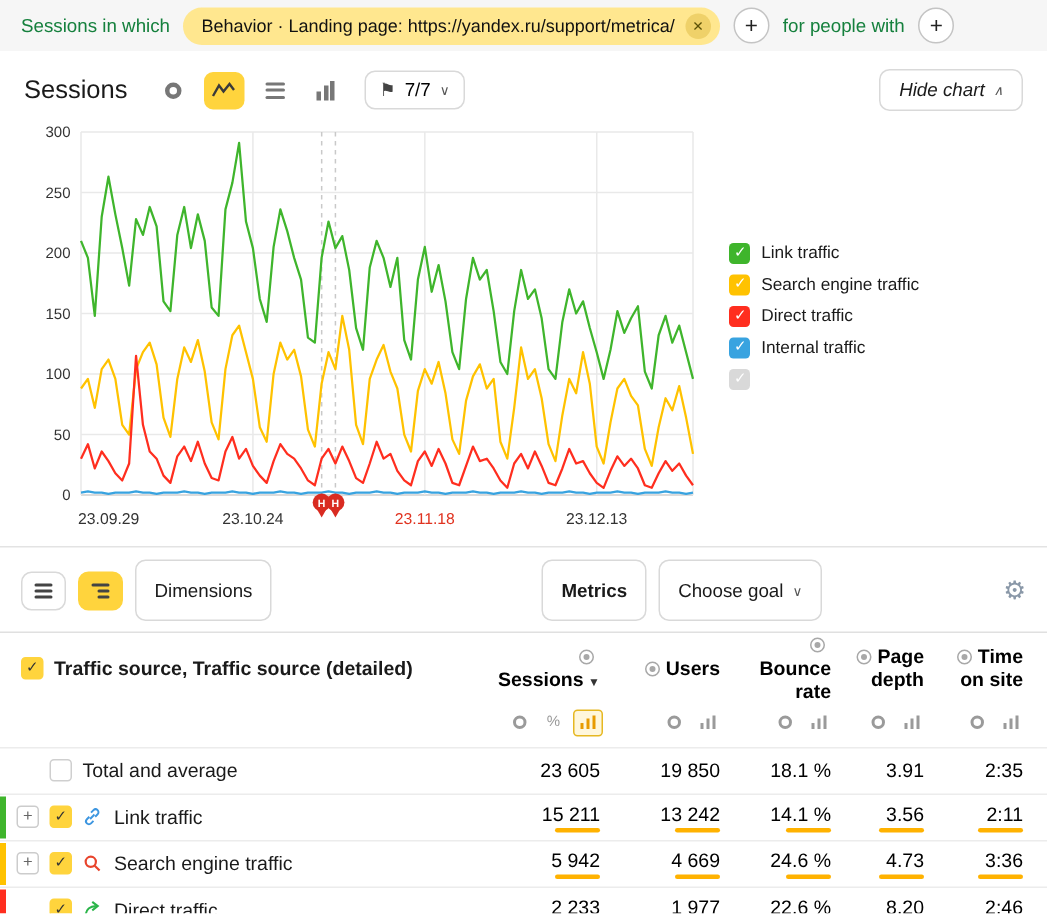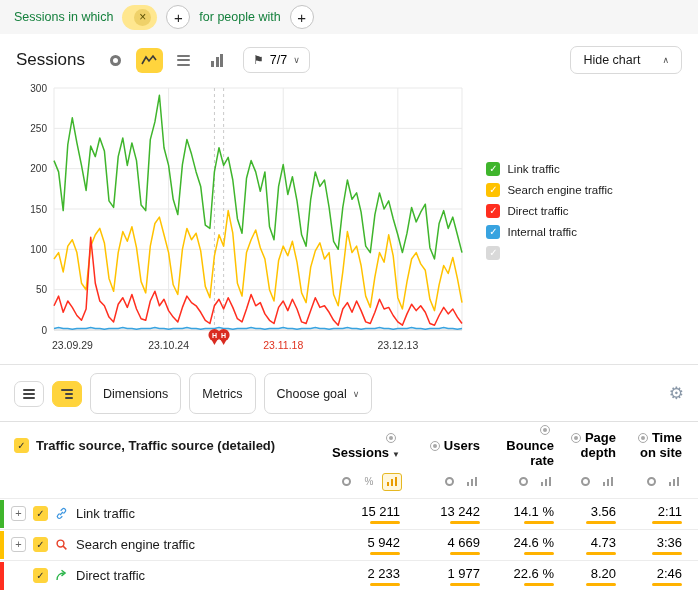--- a/index.html
+++ b/index.html
@@ -20,40 +20,40 @@
   .ct-btn.active{background:#ffd43d;}
   .ring{width:11px;height:11px;border:3px solid #777;border-radius:50%;display:inline-block;box-sizing:border-box;}
   .vbars{display:inline-flex;align-items:flex-end;gap:1.5px;}
   .vbars i{width:3px;background:#777;display:inline-block;}
   .vbars i:nth-child(1){height:6px}.vbars i:nth-child(2){height:10px}.vbars i:nth-child(3){height:13px}
   .waves{display:inline-flex;flex-direction:column;gap:2.5px;}
   .waves i{width:13px;height:2px;background:#777;border-radius:1px;display:block;}
   .seg-btn{display:inline-flex;align-items:center;gap:6px;height:26px;border:1px solid #d9d9d9;border-radius:7px;background:#fff;padding:0 9px;font-size:12.5px;cursor:pointer;margin-left:5px;}
   .flag{font-size:12px;color:#444;}
   .caret{font-size:9px;color:#555;}
-  .hide-chart{margin-left:auto;display:inline-flex;align-items:center;gap:22px;height:28px;border:1px solid #d9d9d9;border-radius:7px;background:#fff;padding:0 12px;font-size:12.5px;cursor:pointer;color:#1a1a1a;}
+  .hide-chart{margin-left:auto;display:inline-flex;align-items:center;gap:6px;height:28px;border:1px solid #d9d9d9;border-radius:7px;background:#fff;padding:0 12px;font-size:12.5px;cursor:pointer;color:#1a1a1a;font-style:italic;}
 
   
   .chart-row{display:flex;padding:0 6px 2px 10px;}
   #chart-svg text{font-family:"Liberation Sans","DejaVu Sans",sans-serif;}
   .legend{padding-top:84px;margin-left:12px;display:flex;flex-direction:column;gap:7px;width:208px;}
   .legend-item{display:flex;align-items:flex-start;gap:7px;font-size:11.5px;cursor:pointer;line-height:14px;}
   .legend-cb{width:14px;height:14px;border-radius:3px;color:#fff;font-size:10px;line-height:14px;text-align:center;flex:0 0 14px;}
   .legend-item.disabled{color:#c2c2c2;}
 
   
   .table-section{border-top:1px solid #e3e3e3;margin-top:2px;}
   .table-toolbar{display:flex;align-items:center;gap:8px;padding:8px 14px 7px;}
   .icon-btn{width:30px;height:26px;border:1px solid #d9d9d9;border-radius:7px;background:#fff;display:inline-flex;align-items:center;justify-content:center;cursor:pointer;padding:0;}
   .icon-btn.active{background:#ffd43d;border-color:#ffd43d;}
   .hlines{display:inline-flex;flex-direction:column;gap:2px;}
   .hlines i{width:12px;height:2px;background:#444;display:block;border-radius:1px;}
   .hlines.tree i:nth-child(2),.hlines.tree i:nth-child(3){width:8px;margin-left:4px;}
   .btn{height:41px;border:1px solid #d9d9d9;border-radius:7px;background:#fff;padding:0 12px;font-size:12.5px;cursor:pointer;display:inline-flex;align-items:center;gap:6px;color:#1a1a1a;}
-  .m-left{}
+  .m-left{margin-left:172px;font-weight:bold;}
   .gear{margin-left:auto;font-size:17px;color:#8a98a8;cursor:pointer;}
 
   .trow{display:grid;grid-template-columns:1fr 92px 80px 74px 62px 66px;align-items:center;border-top:1px solid #ececec;min-height:30px;}
   .trow.thead{border-top:1px solid #e0e0e0;min-height:36px;}
   .cell.num{text-align:right;padding-right:16px;font-size:13px;color:#000;}
   .trow > .cell:last-child{}
   .colhead{font-size:12px;font-weight:700;color:#222;line-height:1.2;}
   .target{display:inline-block;width:10px;height:10px;border:1px solid #a8a8a8;border-radius:50%;position:relative;margin-right:4px;vertical-align:-1px;box-sizing:border-box;}
   .target::after{content:"";position:absolute;left:2px;top:2px;right:2px;bottom:2px;border-radius:50%;background:#a8a8a8;}
   .sort{font-size:8px;margin-left:3px;color:#333;}
@@ -81,20 +81,21 @@
   .num .minibar{display:block;width:30px;height:3px;background:#ffb200;border-radius:2px;margin:2px 0 0 auto;}
 </style>
 </head>
 <body>
 
 <div class="screen">
 
   <div class="filter-bar">
     <span class="muted">Sessions in which</span>
     <span class="chip">
+      <span class="chip-text">Behavior · Landing page: https://yandex.ru/support/metrica/</span>
       <span class="chip-x">×</span>
     </span>
     <button class="plus-btn">+</button>
     <span class="muted">for people with</span>
     <button class="plus-btn">+</button>
   </div>
 
   <div class="chart-head">
     <h1>Sessions</h1>
     <button class="ct-btn">
@@ -286,20 +287,31 @@
         <button class="m-ico">
             <span class="vbars">
               <i></i>
               <i></i>
               <i></i>
             </span>
           </button>
       </div>
     </div>
 
+    <div class="trow total">
+      <div class="cell label">
+        <span class="cb"></span>
+        <span class="row-label">Total and average</span>
+      </div>
+      <div class="cell num">23 605</div>
+      <div class="cell num">19 850</div>
+      <div class="cell num">18.1 %</div>
+      <div class="cell num">3.91</div>
+      <div class="cell num">2:35</div>
+    </div>
 
     <div id="data-rows">
         <div class="trow data">
           <div class="cell label">
             <span class="strip" style="background: rgb(63, 181, 44);"></span>
             <span class="expand">+</span>
             <span class="cb checked">✓</span>
             <span class="src-icon">
               <svg width="13" height="13" viewBox="0 0 16 16">
                 <path d="M6.2 9.8 L9.8 6.2" stroke="#3d96e0" stroke-width="1.6" fill="none"></path>

